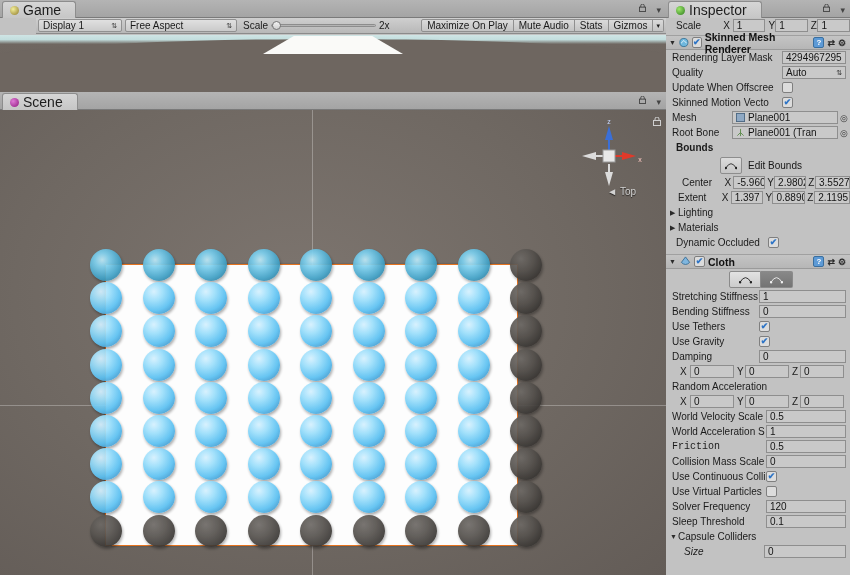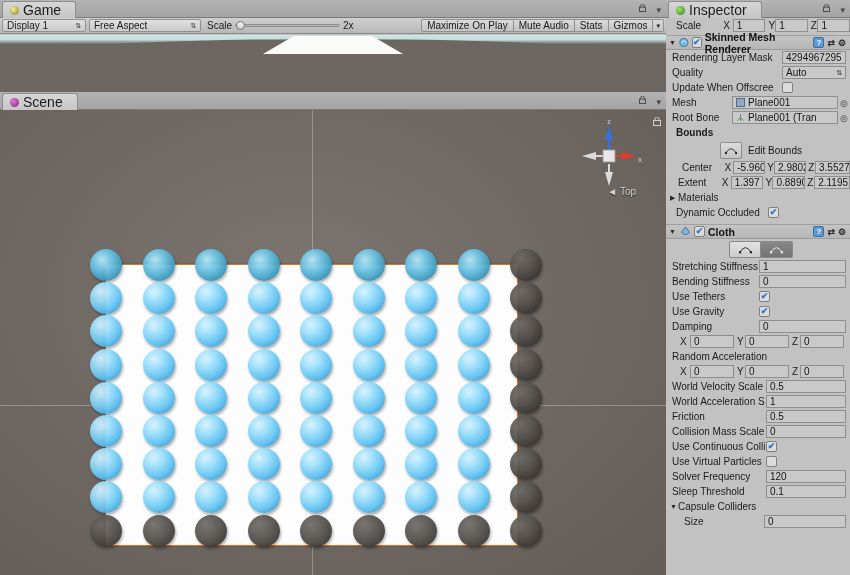--- a/index.html
+++ b/index.html
@@ -27,21 +27,21 @@
     font-size: 14px; color: #1d1d1d;
   }
   .tab-dot { width: 9px; height: 9px; border-radius: 50%; display: inline-block; }
   .lock-icon { position: absolute; right: 20px; top: 4px; width: 7px; height: 8px; }
   .menu-dots { position: absolute; right: 5px; top: 5px; font-size: 9px; color: #444; }
 
   .toolbar {
     position: relative; height: 16px;
     background: linear-gradient(#cfcfcf,#b8b8b8);
     border-bottom: 1px solid #8b8b8b;
-    display: flex; align-items: stretch;
+    display: flex; align-items: stretch; margin-left: 36px;
   }
   .tb-dropdown {
     background: linear-gradient(#e0e0e0,#cacaca);
     border: 1px solid #919191; border-radius: 2px;
     margin: 1px 1px 1px 2px;
     display: flex; align-items: center; justify-content: space-between;
     padding: 0 4px; font-size: 10px; color: #1a1a1a; min-width: 60px;
   }
   .tb-dropdown .arr { font-size: 7px; color: #3a3a3a; margin-left: 6px; }
   .tb-btn {
@@ -492,20 +492,24 @@
         <span class="fld" style="flex:1;margin-right:4px;justify-content:space-between;">
           <span>Auto</span>
           <span style="font-size:7px;color:#333;">⇅</span>
         </span>
       </div>
       <div class="row">
         <span class="lbl" style="width:110px;">Update When Offscree</span>
         <span class="chk"></span>
       </div>
       <div class="row">
+        <span class="lbl" style="width:110px;">Skinned Motion Vecto</span>
+        <span class="chk checked"></span>
+      </div>
+      <div class="row">
         <span class="lbl" style="width:60px;">Mesh</span>
         <span class="fld" style="flex:1;gap:3px;">
           <svg width="9" height="9" viewBox="0 0 10 10">
             <rect x="0.5" y="0.5" width="9" height="9" fill="#8fa9c4" stroke="#4a6781"></rect>
           </svg>
           <span>Plane001</span>
         </span>
         <span style="width:12px;text-align:center;font-size:9px;color:#3a3a3a;">◎</span>
       </div>
       <div class="row">
@@ -545,20 +549,24 @@
       <div class="row" style="padding-left:12px;">
         <span class="lbl" style="width:44px;">Extent</span>
         <span class="lbl" style="width:9px;">X</span>
         <span class="fld" style="width:33px;">1.397</span>
         <span class="lbl" style="width:9px;padding-left:2px;">Y</span>
         <span class="fld" style="width:33px;">0.8890</span>
         <span class="lbl" style="width:9px;padding-left:2px;">Z</span>
         <span class="fld" style="width:36px;">2.1195</span>
       </div>
 
+      <div class="row" style="padding-left:4px;">
+        <span class="foldout">▶</span>
+        <span class="lbl">Lighting</span>
+      </div>
       <div class="row" style="padding-left:4px;">
         <span class="foldout">▶</span>
         <span class="lbl">Materials</span>
       </div>
       <div class="row" style="padding-left:10px;">
         <span class="lbl" style="width:92px;">Dynamic Occluded</span>
         <span class="chk checked"></span>
       </div>
 
       <div class="comp-header" style="margin-top:4px;">
@@ -637,21 +645,21 @@
 
       <div class="row">
         <span class="lbl" style="width:94px;">World Velocity Scale</span>
         <span class="fld" style="flex:1;margin-right:4px;">0.5</span>
       </div>
       <div class="row">
         <span class="lbl" style="width:94px;">World Acceleration S</span>
         <span class="fld" style="flex:1;margin-right:4px;">1</span>
       </div>
       <div class="row">
-        <span class="lbl" style="width:94px;">Friction</span>
+        <span class="lbl" style="width:94px;font-family:Liberation Mono, monospace;">Friction</span>
         <span class="fld" style="flex:1;margin-right:4px;">0.5</span>
       </div>
       <div class="row">
         <span class="lbl" style="width:94px;">Collision Mass Scale</span>
         <span class="fld" style="flex:1;margin-right:4px;">0</span>
       </div>
       <div class="row">
         <span class="lbl" style="width:94px;">Use Continuous Colli</span>
         <span class="chk checked"></span>
       </div>
@@ -666,21 +674,21 @@
       <div class="row">
         <span class="lbl" style="width:94px;">Sleep Threshold</span>
         <span class="fld" style="flex:1;margin-right:4px;">0.1</span>
       </div>
 
       <div class="row" style="padding-left:4px;">
         <span class="foldout">▼</span>
         <span class="lbl">Capsule Colliders</span>
       </div>
       <div class="row" style="padding-left:18px;">
-        <span class="lbl" style="width:80px;">Size</span>
+        <span class="lbl" style="width:80px;font-style:italic;">Size</span>
         <span class="fld" style="flex:1;margin-right:4px;">0</span>
       </div>
       <div class="row" style="padding-left:4px;">
         
         
       </div>
 
     </div>
   </div>
 </div>

